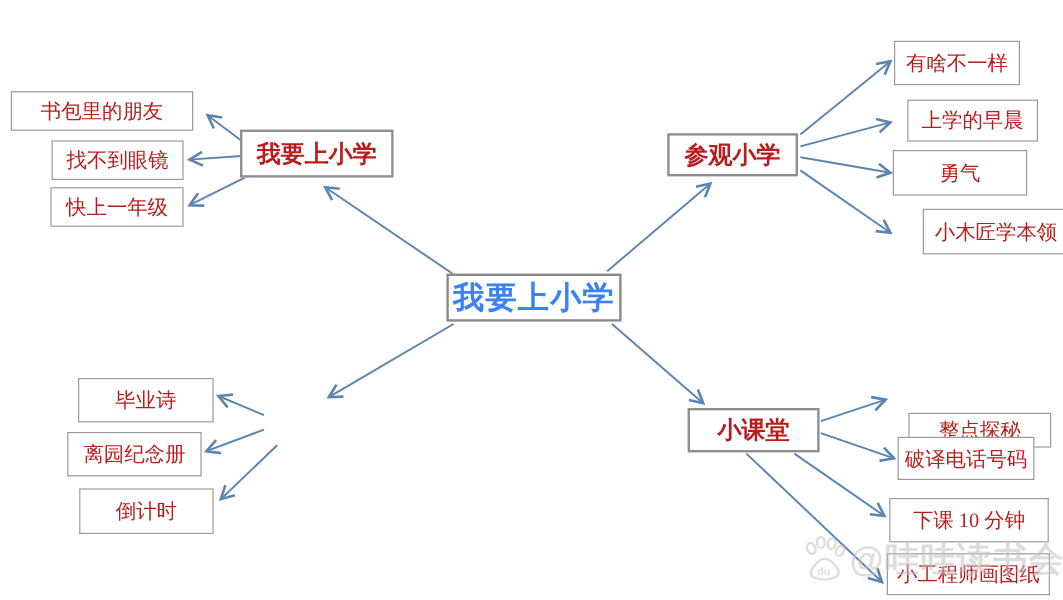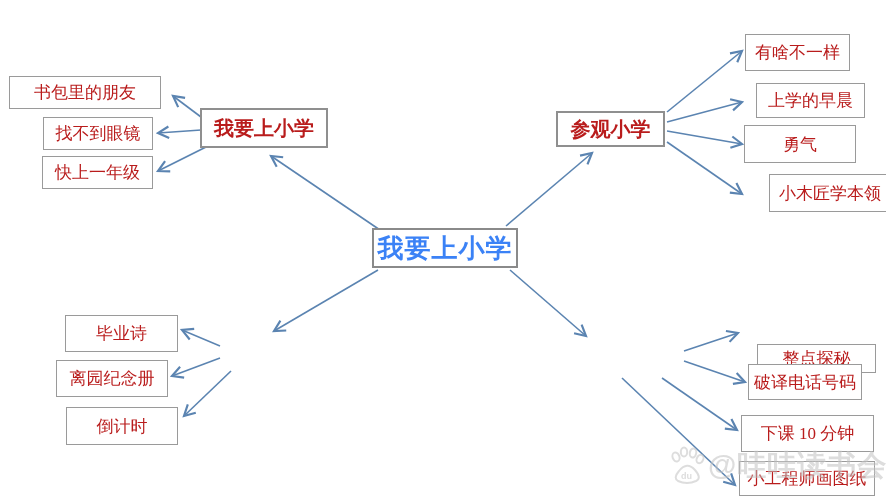--- a/index.html
+++ b/index.html
@@ -130,20 +130,21 @@
   <div class="node parent" id="n-visit">参观小学</div>
   <div class="node child" id="n-visit-0">有啥不一样</div>
   <div class="node child" id="n-visit-1">上学的早晨</div>
   <div class="node child" id="n-visit-2">勇气</div>
   <div class="node child" id="n-visit-3">小木匠学本领</div>
 
   <div class="node child" id="n-grad-0">毕业诗</div>
   <div class="node child" id="n-grad-1">离园纪念册</div>
   <div class="node child" id="n-grad-2">倒计时</div>
 
+  <div class="node parent" id="n-class">小课堂</div>
   <div class="node child" id="n-class-0">整点探秘</div>
   <div class="node child" id="n-class-1">破译电话号码</div>
   <div class="node child" id="n-class-2">下课 10 分钟</div>
   <div class="node child" id="n-class-3">小工程师画图纸</div>
 
   <div id="watermark">
     <span style="margin-right:2px;">
       <svg width="38" height="40" viewBox="0 0 38 40" xmlns="http://www.w3.org/2000/svg">
         <g fill="none" stroke="#c2c2c2" stroke-width="2">
           <ellipse cx="8" cy="13" rx="3.4" ry="4.6" transform="rotate(-20 8 13)"></ellipse>

